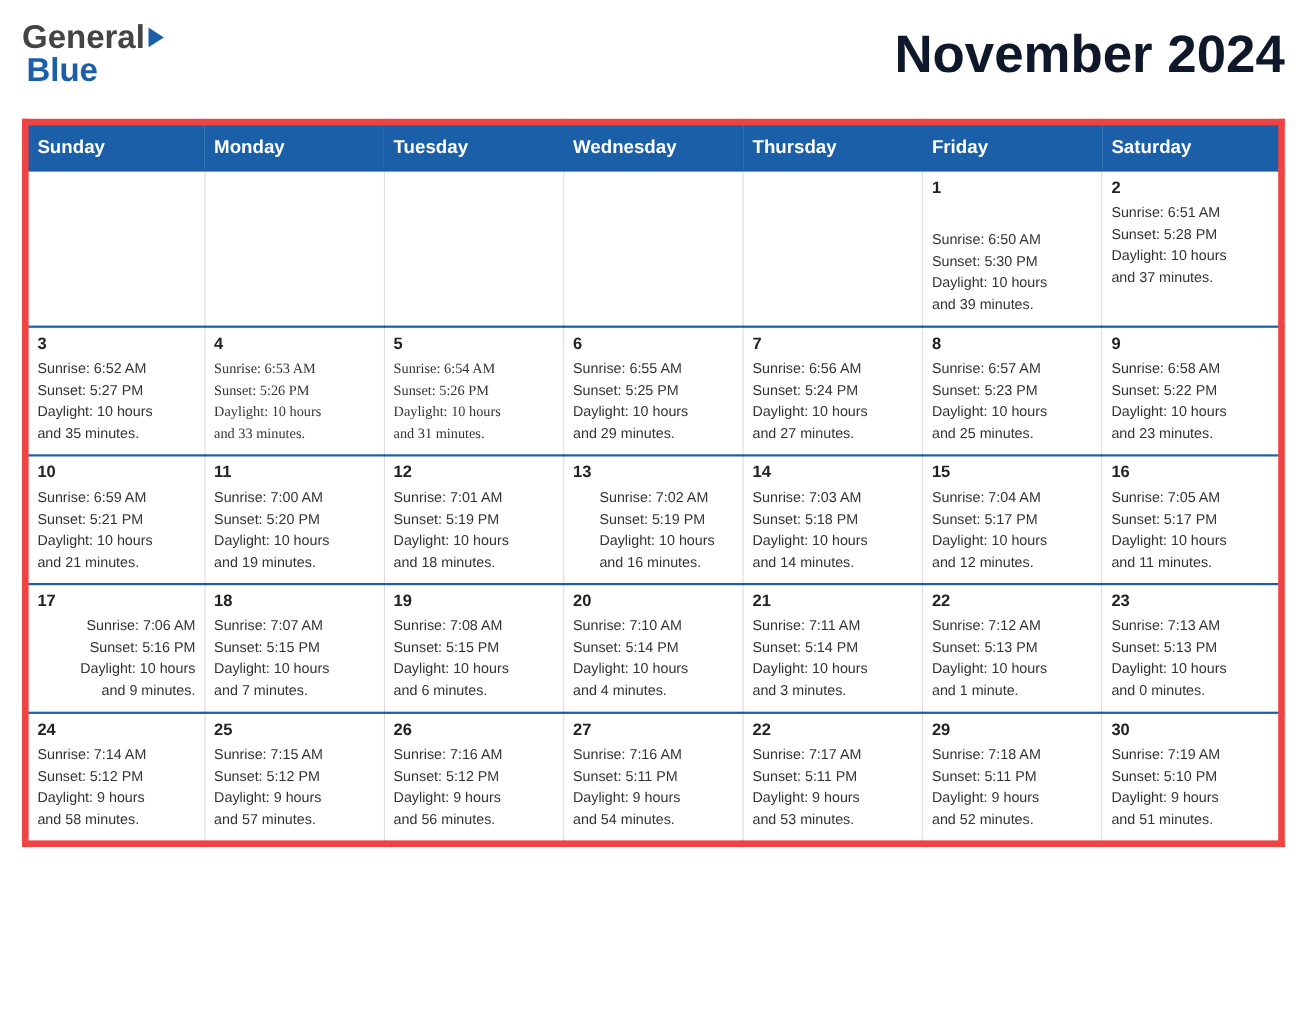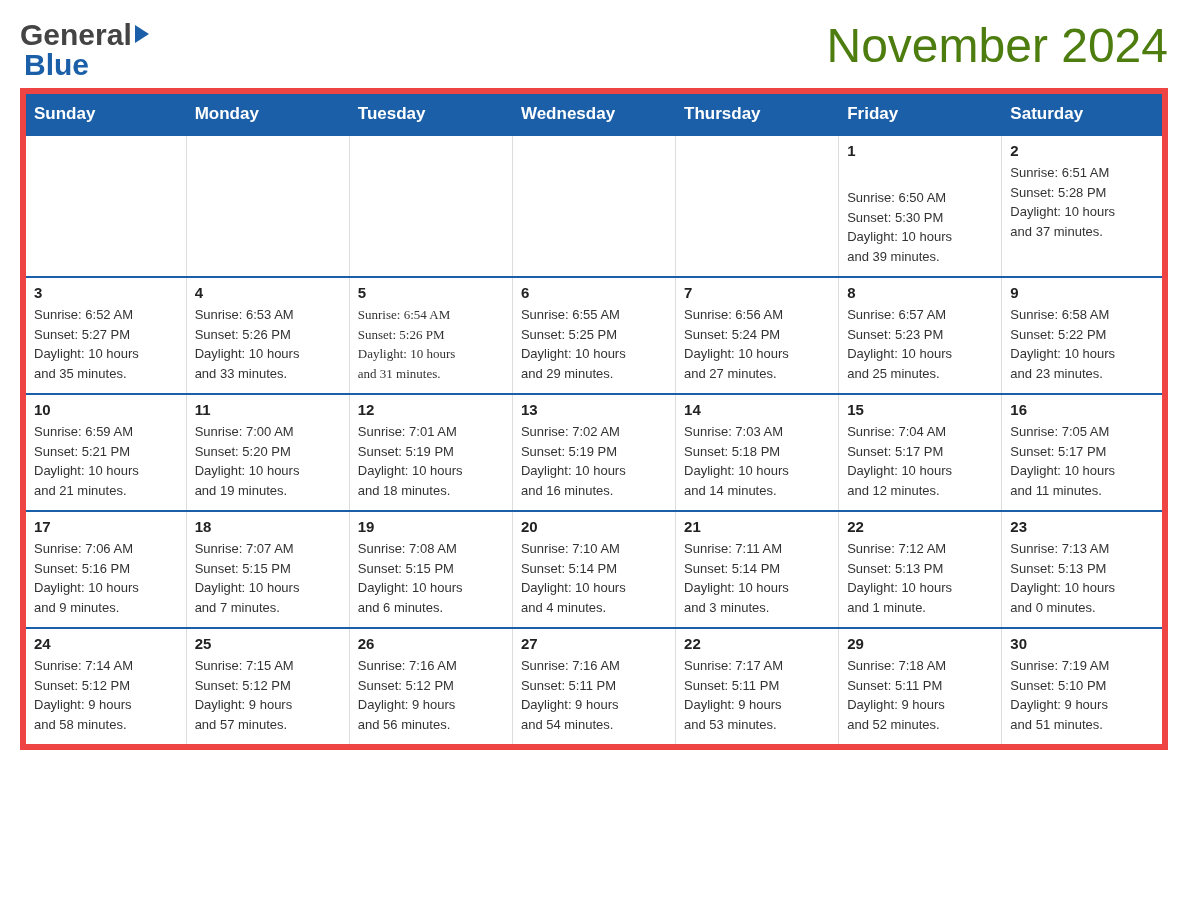--- a/index.html
+++ b/index.html
@@ -6,30 +6,30 @@
     body {
       font-family: Arial, sans-serif;
       background: #fff;
       padding: 20px;
       width: 1188px;
       min-height: 918px;
     }
     .header {
       display: flex;
       justify-content: space-between;
-      align-items: flex-start;
-      margin-bottom: 8px;
+      align-items: center;
+      margin-bottom: 28px;
     }
     .title-block {
       text-align: right;
     }
     .title-block h1 {
       font-size: 48px;
-      font-weight: normal;
-      color: #4d7c0f;
+      font-weight: bold;
+      color: #0f172a;
       line-height: 1.1;
     }
     .title-block h2 {
       font-size: 22px;
       font-weight: normal;
       color: #555;
       margin-top: 4px;
     }
     .calendar {
       width: 100%;
@@ -162,21 +162,21 @@
       <tr>
         <td>
           <div class="day-number">3</div>
           <div class="day-info" style="white-space: pre-line;">Sunrise: 6:52 AM
 Sunset: 5:27 PM
 Daylight: 10 hours
 and 35 minutes.</div>
         </td>
         <td>
           <div class="day-number">4</div>
-          <div class="day-info" style="white-space: pre-line;">Sunrise: 6:53 AM
+          <div class="day-info" style="white-space: pre-line; font-family: Liberation Serif, serif;">Sunrise: 6:53 AM
 Sunset: 5:26 PM
 Daylight: 10 hours
 and 33 minutes.</div>
         </td>
         <td>
           <div class="day-number">5</div>
           <div class="day-info" style="white-space: pre-line; font-family: Liberation Serif, serif;">Sunrise: 6:54 AM
 Sunset: 5:26 PM
 Daylight: 10 hours
 and 31 minutes.</div>
@@ -227,21 +227,21 @@
         </td>
         <td>
           <div class="day-number">12</div>
           <div class="day-info" style="white-space: pre-line;">Sunrise: 7:01 AM
 Sunset: 5:19 PM
 Daylight: 10 hours
 and 18 minutes.</div>
         </td>
         <td>
           <div class="day-number">13</div>
-          <div class="day-info" style="white-space: pre-line;">Sunrise: 7:02 AM
+          <div class="day-info" style="white-space: pre-line; margin-left: 24px;">Sunrise: 7:02 AM
 Sunset: 5:19 PM
 Daylight: 10 hours
 and 16 minutes.</div>
         </td>
         <td>
           <div class="day-number">14</div>
           <div class="day-info" style="white-space: pre-line;">Sunrise: 7:03 AM
 Sunset: 5:18 PM
 Daylight: 10 hours
 and 14 minutes.</div>
@@ -257,21 +257,21 @@
           <div class="day-number">16</div>
           <div class="day-info" style="white-space: pre-line;">Sunrise: 7:05 AM
 Sunset: 5:17 PM
 Daylight: 10 hours
 and 11 minutes.</div>
         </td>
       </tr>
       <tr>
         <td>
           <div class="day-number">17</div>
-          <div class="day-info" style="white-space: pre-line;">Sunrise: 7:06 AM
+          <div class="day-info" style="white-space: pre-line; text-align: right;">Sunrise: 7:06 AM
 Sunset: 5:16 PM
 Daylight: 10 hours
 and 9 minutes.</div>
         </td>
         <td>
           <div class="day-number">18</div>
           <div class="day-info" style="white-space: pre-line;">Sunrise: 7:07 AM
 Sunset: 5:15 PM
 Daylight: 10 hours
 and 7 minutes.</div>

